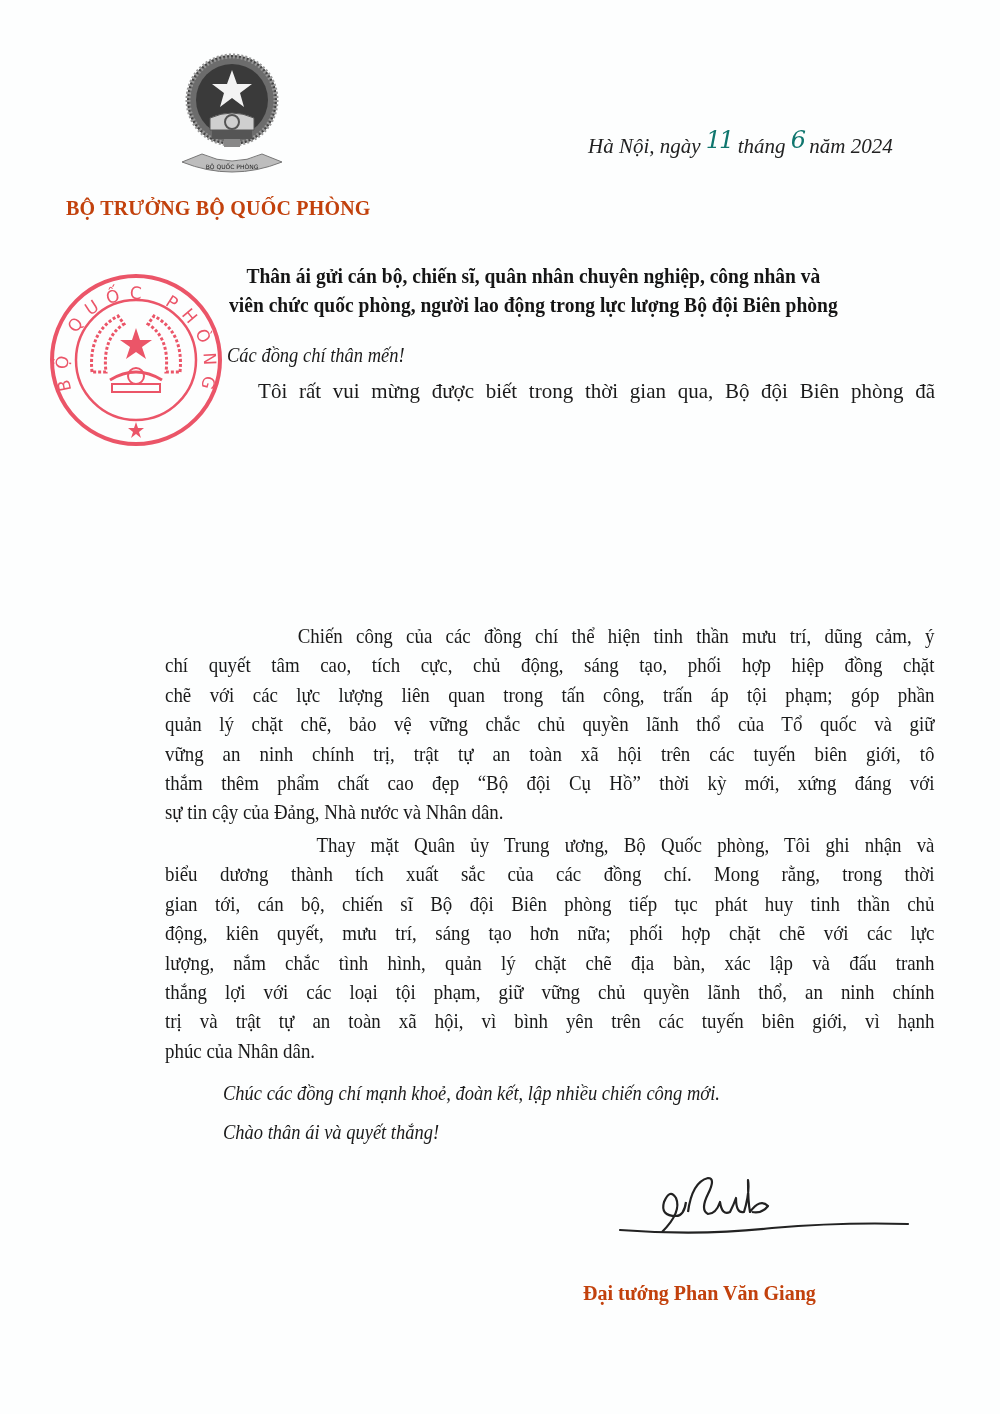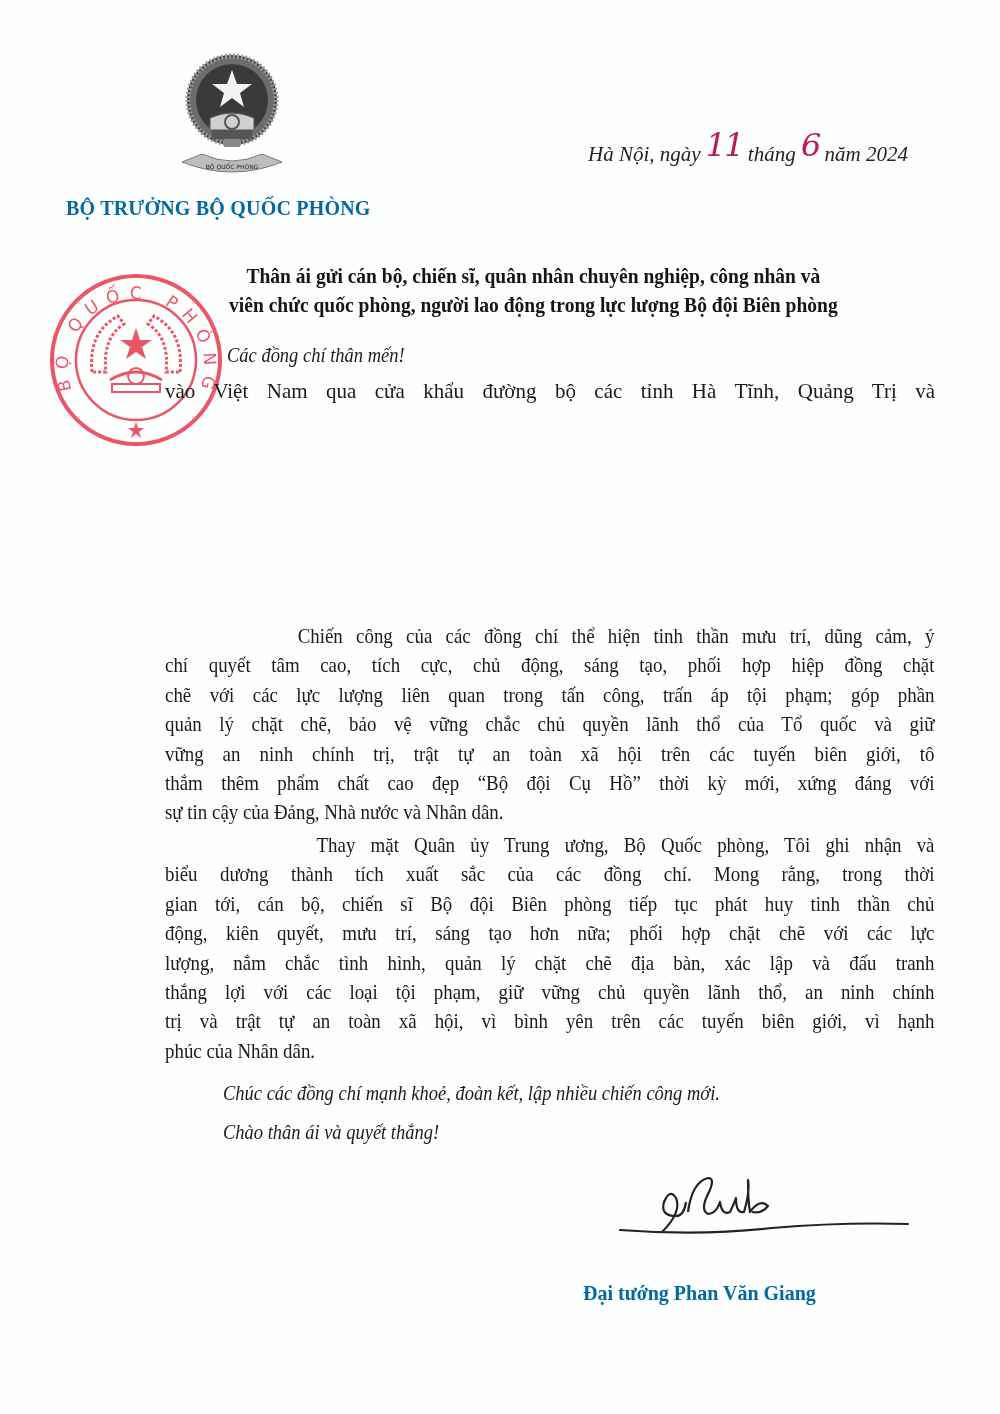--- a/index.html
+++ b/index.html
@@ -4,37 +4,37 @@
 <style>
   html, body { margin: 0; padding: 0; }
   body {
     width: 1000px; height: 1414px; position: relative; overflow: hidden;
     background: #fdfefe;
     font-family: "Liberation Serif", "DejaVu Serif", serif;
     color: #1a1a1a;
   }
   .abs { position: absolute; }
   .emblem { left: 172px; top: 50px; width: 120px; height: 135px; }
-  .ministry { left: 66px; top: 197px; font-size: 20px; font-weight: bold; letter-spacing: 0.2px; color: #0369a1; }
+  .ministry { left: 66px; top: 197px; font-size: 20px; font-weight: bold; letter-spacing: 0.2px; color: #c2410c; }
   .date { left: 588px; top: 131px; font-size: 21px; font-style: italic; color: #222; white-space: nowrap; }
-  .date .hand { font-family: "DejaVu Serif", serif; font-style: italic; font-size: 32px; color: #be185d; position: relative; top: -5px; letter-spacing: -2px; }
+  .date .hand { font-family: "DejaVu Serif", serif; font-style: italic; font-size: 24px; color: #0f766e; position: relative; top: -5px; letter-spacing: -2px; }
   .stamp { left: 48px; top: 272px; width: 176px; height: 176px; }
   .salutation-title { left: 180px; top: 262px; width: 760px; text-align: center; font-size: 21px; font-weight: bold; line-height: 29px; color: #151515; transform: scaleX(0.93); transform-origin: left top; white-space: nowrap; }
   .greeting { left: 227px; top: 343px; font-size: 21px; font-style: italic; transform: scaleX(0.88); transform-origin: left top; }
   .para { left: 165px; width: 770px; font-size: 21px; line-height: 29.4px; }
   .para .ln { display: block; white-space: nowrap; text-align-last: justify; text-align: justify; }
   .para .ln.last { text-align-last: left; }
   .p1 { top: 377px; }
   .p2 { top: 622px; transform: scaleX(0.90); transform-origin: left top; width: 855px; }
   .p3 { top: 831px; transform: scaleX(0.90); transform-origin: left top; width: 855px; }
   .closing { left: 223px; font-size: 21px; font-style: italic; transform: scaleX(0.88); transform-origin: left top; white-space: nowrap; }
   .c1 { top: 1081px; }
   .c2 { top: 1120px; }
   .signature { left: 612px; top: 1172px; width: 300px; height: 70px; }
-  .signer { left: 583px; top: 1282px; font-size: 20px; font-weight: bold; color: #0369a1; }
+  .signer { left: 583px; top: 1282px; font-size: 20px; font-weight: bold; color: #c2410c; }
 </style>
 </head>
 <body>
 
 <svg class="abs emblem" viewBox="0 0 120 135">
   <circle cx="60" cy="50" r="44" fill="#6c6c6c" stroke="#444" stroke-width="2"></circle>
   <circle cx="60" cy="50" r="36" fill="#3a3a3a"></circle>
   <circle cx="60" cy="50" r="44" fill="none" stroke="#999" stroke-width="5" stroke-dasharray="2 2"></circle>
   <polygon points="60,20 65,34 80,34 68,43 72,57 60,48 48,57 52,43 40,34 55,34" fill="#f3f3f3"></polygon>
   <path d="M38 68 Q60 58 82 68 L82 80 L38 80 Z" fill="#cfcfcf" stroke="#555"></path>
@@ -74,21 +74,21 @@
 </svg>
 
 <div class="abs salutation-title">
   <div>Thân ái gửi cán bộ, chiến sĩ, quân nhân chuyên nghiệp, công nhân và</div>
   <div>viên chức quốc phòng, người lao động trong lực lượng Bộ đội Biên phòng</div>
 </div>
 
 <div class="abs greeting">Các đồng chí thân mến!</div>
 
 <div class="abs para p1">
-  <span class="ln">vào Việt Nam qua cửa khẩu đường bộ các tỉnh Hà Tĩnh, Quảng Trị và</span>
+  <span class="ln" style="white-space:pre">        Tôi rất vui mừng được biết trong thời gian qua, Bộ đội Biên phòng đã</span>
 </div>
 
 <div class="abs para p2">
   <span class="ln" style="white-space:pre">          Chiến công của các đồng chí thể hiện tinh thần mưu trí, dũng cảm, ý</span>
   <span class="ln">chí quyết tâm cao, tích cực, chủ động, sáng tạo, phối hợp hiệp đồng chặt</span>
   <span class="ln">chẽ với các lực lượng liên quan trong tấn công, trấn áp tội phạm; góp phần</span>
   <span class="ln">quản lý chặt chẽ, bảo vệ vững chắc chủ quyền lãnh thổ của Tổ quốc và giữ</span>
   <span class="ln">vững an ninh chính trị, trật tự an toàn xã hội trên các tuyến biên giới, tô</span>
   <span class="ln">thắm thêm phẩm chất cao đẹp “Bộ đội Cụ Hồ” thời kỳ mới, xứng đáng với</span>
   <span class="ln last">sự tin cậy của Đảng, Nhà nước và Nhân dân.</span>

